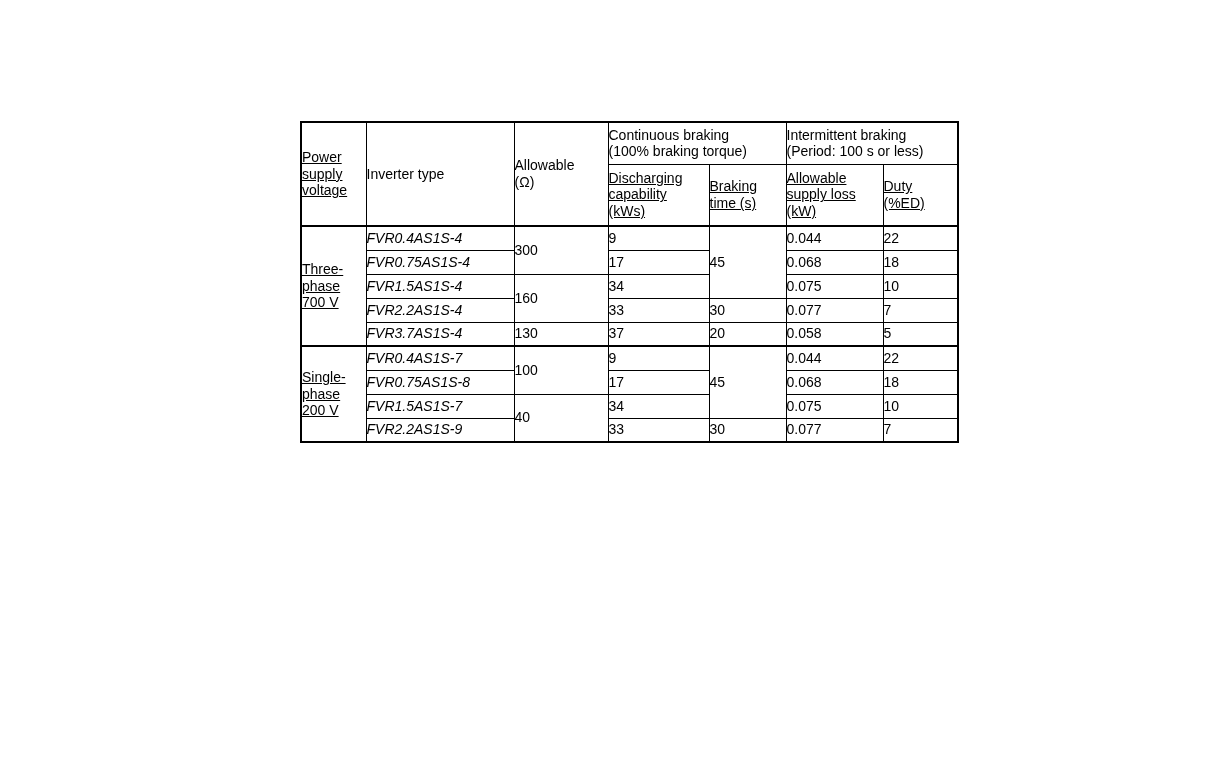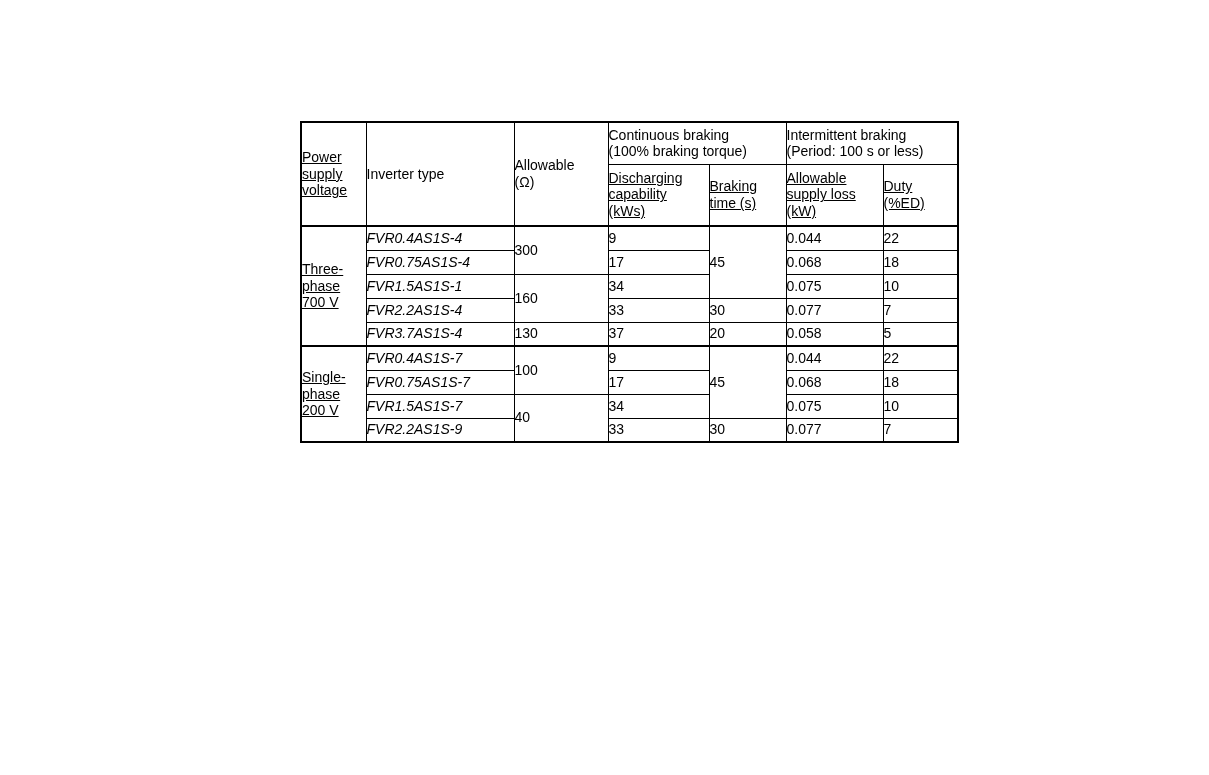--- a/index.html
+++ b/index.html
@@ -113,21 +113,21 @@
         <td>0.044</td>
         <td>22</td>
       </tr>
       <tr>
         <td class="cell-left">FVR0.75AS1S-4</td>
         <td>17</td>
         <td>0.068</td>
         <td>18</td>
       </tr>
       <tr>
-        <td class="cell-left">FVR1.5AS1S-1</td>
+        <td class="cell-left">FVR1.5AS1S-4</td>
         <td rowspan="2">160</td>
         <td>34</td>
         <td>0.075</td>
         <td>10</td>
       </tr>
       <tr>
         <td class="cell-left">FVR2.2AS1S-4</td>
         <td>33</td>
         <td>30</td>
         <td>0.077</td>
@@ -146,21 +146,21 @@
 phase
 200 V</td>
         <td class="cell-left">FVR0.4AS1S-7</td>
         <td rowspan="2">100</td>
         <td>9</td>
         <td rowspan="3">45</td>
         <td>0.044</td>
         <td>22</td>
       </tr>
       <tr>
-        <td class="cell-left">FVR0.75AS1S-7</td>
+        <td class="cell-left">FVR0.75AS1S-8</td>
         <td>17</td>
         <td>0.068</td>
         <td>18</td>
       </tr>
       <tr>
         <td class="cell-left">FVR1.5AS1S-7</td>
         <td rowspan="2">40</td>
         <td>34</td>
         <td>0.075</td>
         <td>10</td>

